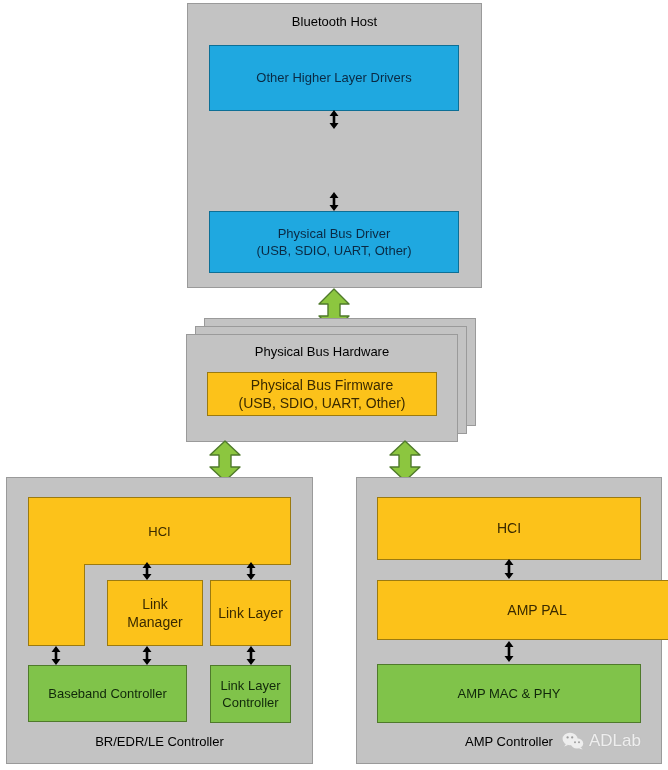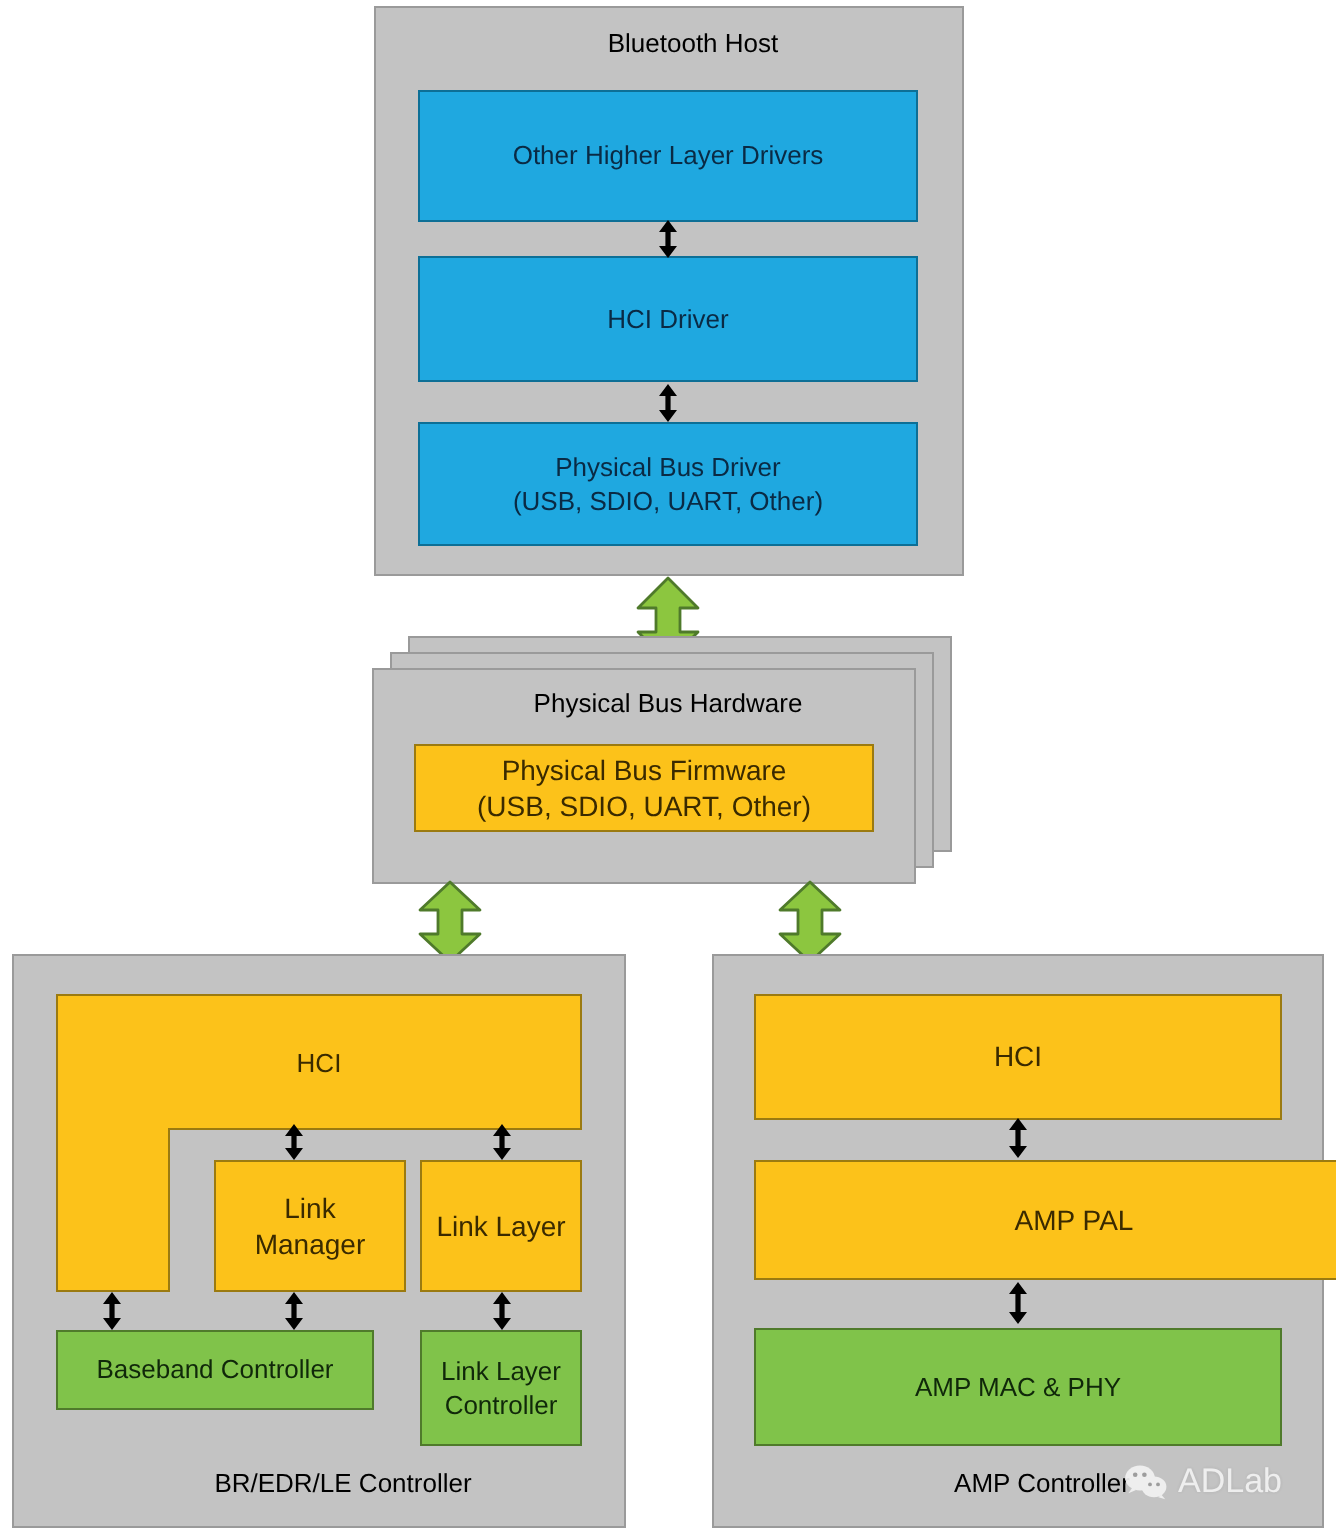--- a/index.html
+++ b/index.html
@@ -20,21 +20,21 @@
 
   
   .container-box {
     position: absolute;
     background: #c3c3c3;
     border: 1px solid #9a9a9a;
     box-sizing: border-box;
   }
   .container-title {
     position: absolute;
-    left: 12px;
+    left: 0;
     width: 100%;
     text-align: center;
     color: #000000;
     font-size: 13px;
     font-family: "Liberation Sans", sans-serif;
   }
 
   .blue-box {
     position: absolute;
     background: #1fa8e0;
@@ -125,21 +125,20 @@
 <body>
 
 <div id="diagram">
 
   <div class="container-box" style="left:187px; top:3px; width:295px; height:285px;">
     <div class="container-title" style="top:10px;">Bluetooth Host</div>
   </div>
 
   <div class="blue-box" style="left:209px; top:45px; width:250px; height:66px; white-space:pre-line;">Other Higher Layer Drivers</div>
 
-  <div class="blue-box" style="left:209px; top:128px; width:250px; height:63px; white-space:pre-line;">HCI Driver</div>
 
   <div class="blue-box" style="left:209px; top:211px; width:250px; height:62px; white-space:pre-line;">Physical Bus Driver
 (USB, SDIO, UART, Other)</div>
 
   <div class="arrow-black" style="left:327px; top:110px; width:14px; height:19px;">
     <svg width="14" height="19" viewBox="0 0 14 19">
       <path d="M7 0 L11.5 6 L8.3 6 L8.3 13 L11.5 13 L7 19 L2.5 13 L5.7 13 L5.7 6 L2.5 6 Z" fill="#000000"></path>
     </svg>
   </div>
 
@@ -186,21 +185,21 @@
 
   <div class="lshape" style="left:28px; top:564px; width:57px; height:82px; border-top:none;"></div>
 
   <div style="position:absolute; left:29px; top:563px; width:55px; height:3px; background:#fcc21a;"></div>
 
   <div class="yellow-box" style="left:107px; top:580px; width:96px; height:66px; white-space:pre-line;">Link
 Manager</div>
 
   <div class="yellow-box" style="left:210px; top:580px; width:81px; height:66px; white-space:pre-line;">Link Layer</div>
 
-  <div class="green-box" style="left:28px; top:665px; width:159px; height:40px; white-space:pre-line;">Baseband Controller</div>
+  <div class="green-box" style="left:28px; top:665px; width:159px; height:57px; white-space:pre-line;">Baseband Controller</div>
 
   <div class="green-box" style="left:210px; top:665px; width:81px; height:58px; white-space:pre-line;">Link Layer
 Controller</div>
 
   <div class="arrow-black" style="left:140px; top:562px; width:14px; height:18px;">
     <svg width="14" height="18" viewBox="0 0 14 18">
       <path d="M7 0 L11.5 6 L8.3 6 L8.3 12 L11.5 12 L7 18 L2.5 12 L5.7 12 L5.7 6 L2.5 6 Z" fill="#000000"></path>
     </svg>
   </div>
 

